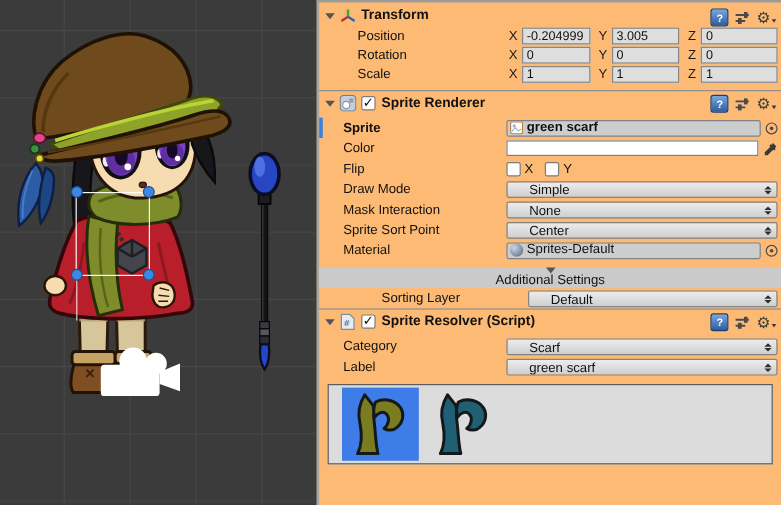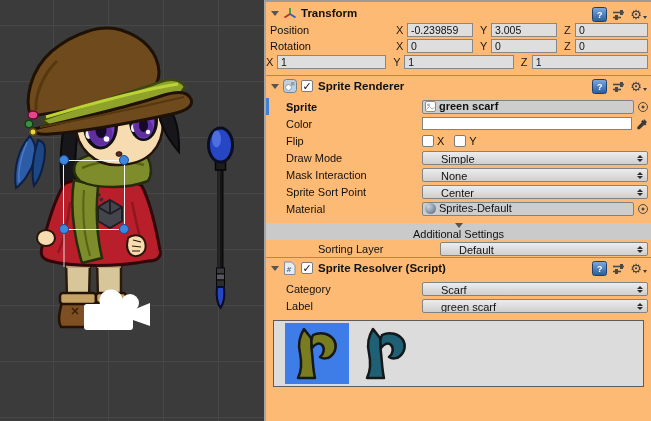--- a/index.html
+++ b/index.html
@@ -15,21 +15,21 @@
   .section{position:relative;}
   .comp-header{position:relative;height:20px;display:flex;align-items:center;}
   .comp-header .title{font-weight:bold;font-size:11.5px;}
   .hdr-sep{border-top:1px solid #8e8e8e;}
   .tri{width:0;height:0;border-left:4px solid transparent;border-right:4px solid transparent;
        border-top:5px solid #555;margin:0 4px 0 5px;flex:0 0 auto;}
   .row{height:17px;display:flex;align-items:center;}
   .row16{height:16px;display:flex;align-items:center;}
   .lbl{width:136px;padding-left:20px;flex:0 0 auto;white-space:nowrap;overflow:hidden;}
   .lbl.indent{padding-left:52px;width:122px;}
-  .lbl-tf{width:126px;padding-left:4px;flex:0 0 auto;}
+  .lbl-tf{width:126px;padding-left:32px;flex:0 0 auto;}
   .valcol{flex:1;display:flex;align-items:center;padding-right:3px;min-width:0;}
   .axis{display:flex;align-items:center;flex:1;min-width:0;}
   .axis .axlbl{width:9px;margin-right:2px;text-align:left;flex:0 0 auto;color:#1a1a1a;}
   .tf-field{flex:1;min-width:0;height:12px;line-height:12px;background:#dedede;border:1px solid #878787;
             padding:0 3px;font-size:10.5px;margin-right:7px;white-space:nowrap;overflow:hidden;}
   .axis:last-child .tf-field{margin-right:0;}
   .dropdown{position:relative;flex:1;height:14px;line-height:14px;background:linear-gradient(#ececec,#cfcfcf);
             border:1px solid #838383;border-radius:2px;padding:0 14px 0 18px;box-sizing:border-box;
             white-space:nowrap;overflow:hidden;}
   .dd-arrow{position:absolute;right:4px;top:3px;}
@@ -223,21 +223,21 @@
           <span class="gear-ic">
               <span>⚙</span>
             </span>
         </span>
       </div>
       <div class="row16">
         <span class="lbl-tf">Position</span>
         <span class="valcol">
           <span class="axis">
               <span class="axlbl">X</span>
-              <span class="tf-field">-0.239859</span>
+              <span class="tf-field">-0.204999</span>
             </span>
           <span class="axis">
               <span class="axlbl">Y</span>
               <span class="tf-field">3.005</span>
             </span>
           <span class="axis">
               <span class="axlbl">Z</span>
               <span class="tf-field">0</span>
             </span>
         </span>
@@ -253,20 +253,21 @@
               <span class="axlbl">Y</span>
               <span class="tf-field">0</span>
             </span>
           <span class="axis">
               <span class="axlbl">Z</span>
               <span class="tf-field">0</span>
             </span>
         </span>
       </div>
       <div class="row16">
+        <span class="lbl-tf">Scale</span>
         <span class="valcol">
           <span class="axis">
               <span class="axlbl">X</span>
               <span class="tf-field">1</span>
             </span>
           <span class="axis">
               <span class="axlbl">Y</span>
               <span class="tf-field">1</span>
             </span>
           <span class="axis">

